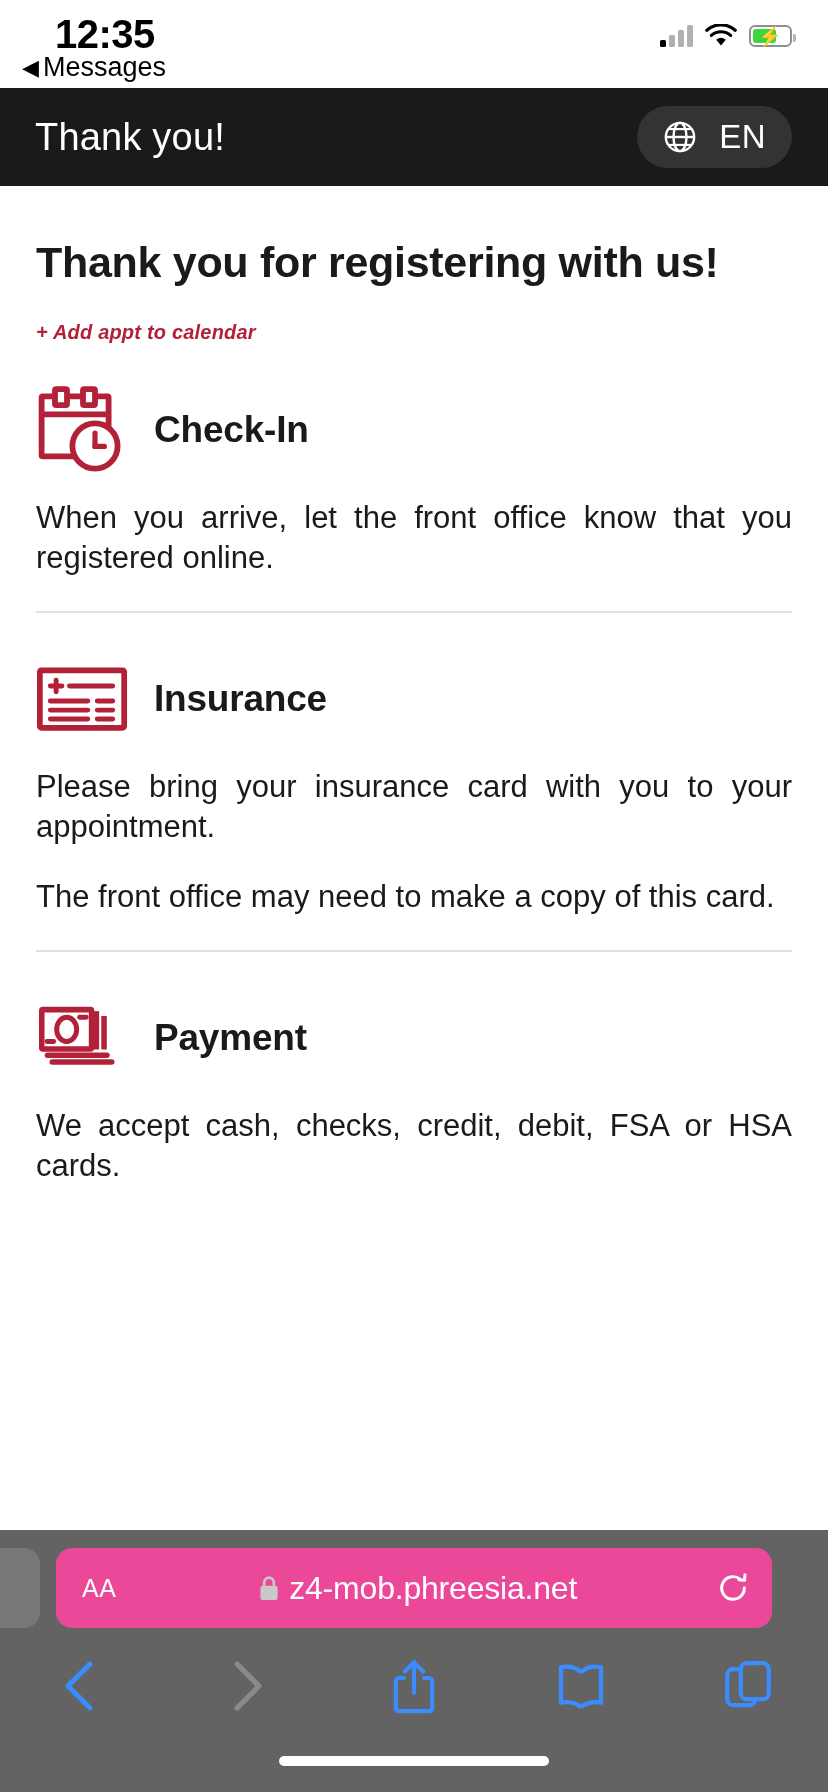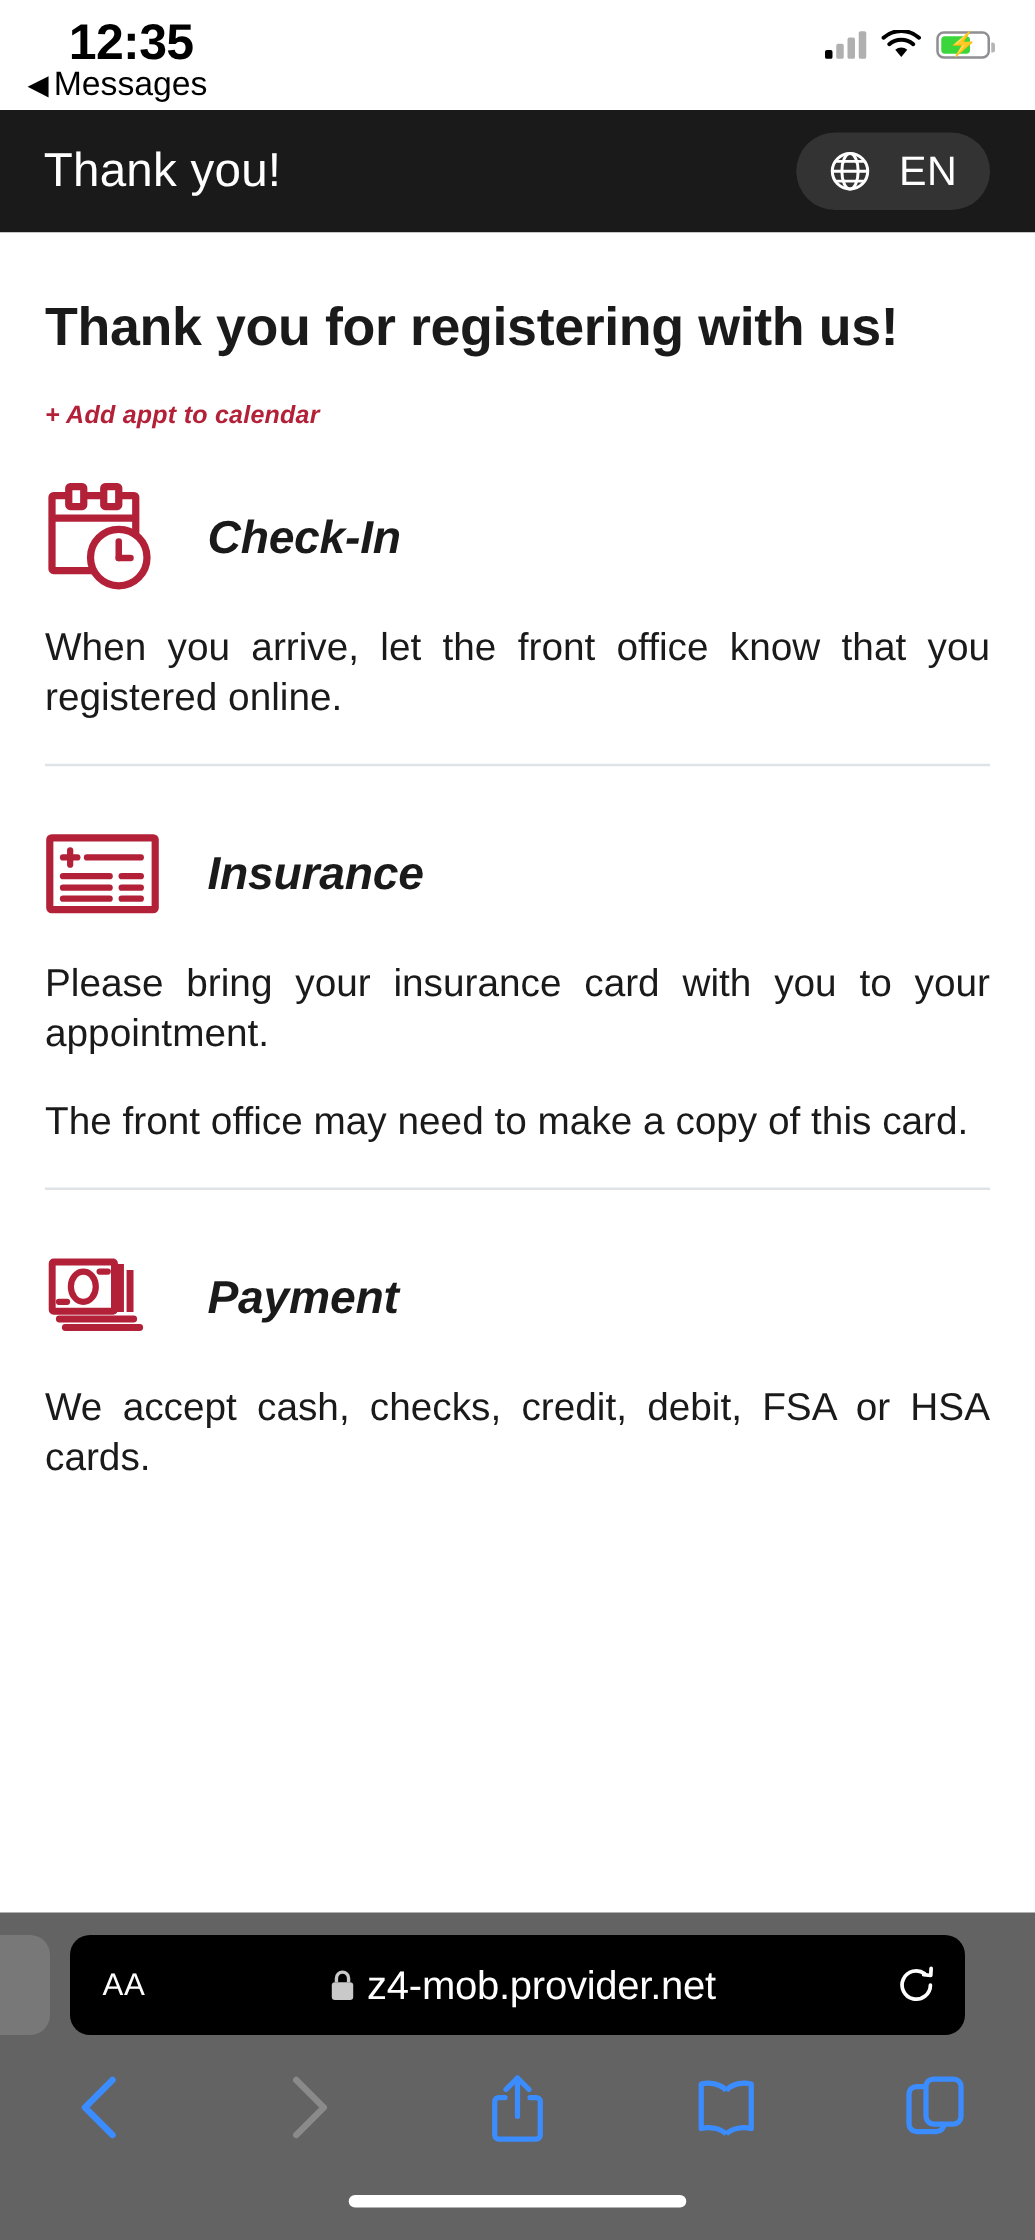--- a/index.html
+++ b/index.html
@@ -161,25 +161,24 @@
 
   .divider {
     height: 2px;
     background: #dfe3e6;
     margin: 34px 0 0 0;
   }
 
   .section-head {
     display: flex;
     align-items: center;
-    gap: 38px;
+    gap: 26px;
     margin-top: 34px;
     margin-bottom: 22px;
     min-height: 92px;
-    font-style: italic;
   }
   .section-icon {
     width: 92px;
     flex: 0 0 92px;
     display: flex;
     align-items: center;
     justify-content: flex-start;
   }
   .section-title {
     font-size: 37px;
@@ -220,21 +219,21 @@
     height: 80px;
     background: #787878;
     border-radius: 16px;
   }
   .url-field {
     position: relative;
     margin-left: 56px;
     margin-right: 56px;
     flex: 1 1 auto;
     height: 80px;
-    background: #000000;
+    background: #ec4899;
     border-radius: 16px;
     display: flex;
     align-items: center;
     padding: 0 22px;
   }
   .aa-btn {
     color: #ffffff;
     font-size: 25px;
     letter-spacing: 0.5px;
     flex: 0 0 auto;
@@ -422,21 +421,21 @@
 
       <div class="url-field">
         <div class="aa-btn">
           <span>AA</span>
         </div>
         <div class="url-center">
           <svg class="lock-icon" viewBox="0 0 14 18">
             <rect x="1" y="7.4" width="12" height="10" rx="1.8" fill="#c9c9c9"></rect>
             <path d="M3.6 7.4 V5.2 a3.4 3.4 0 0 1 6.8 0 V7.4" stroke="#c9c9c9" stroke-width="1.9" fill="none"></path>
           </svg>
-          <span class="url-text">z4-mob.provider.net</span>
+          <span class="url-text">z4-mob.phreesia.net</span>
         </div>
         <svg class="reload-icon" viewBox="0 0 24 24">
           <path d="M20 12 a8 8 0 1 1 -3.2 -6.4" stroke="#ffffff" stroke-width="2.1" fill="none" stroke-linecap="round"></path>
           <path d="M20.4 2.6 L20.2 6.6 L16.2 6.2" stroke="#ffffff" stroke-width="2.1" fill="none" stroke-linecap="round" stroke-linejoin="round"></path>
         </svg>
       </div>
     </div>
 
     <div class="toolbar-row">
       <div class="tb-item">

